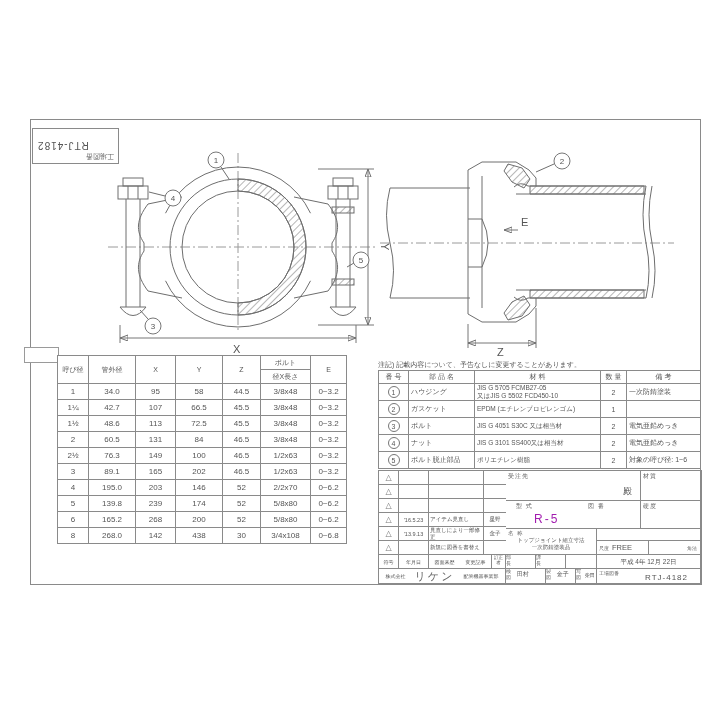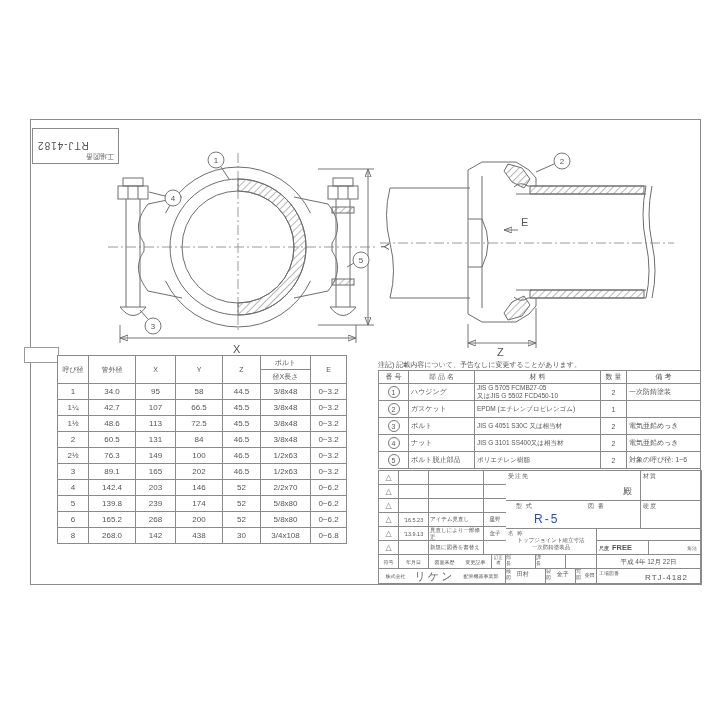--- a/index.html
+++ b/index.html
@@ -250,21 +250,21 @@
           <td>3</td>
           <td>89.1</td>
           <td>165</td>
           <td>202</td>
           <td>46.5</td>
           <td>1/2x63</td>
           <td>0~3.2</td>
         </tr>
         <tr>
           <td>4</td>
-          <td>142.4</td>
+          <td>195.0</td>
           <td>203</td>
           <td>146</td>
           <td>52</td>
           <td>2/2x70</td>
           <td>0~6.2</td>
         </tr>
         <tr>
           <td>5</td>
           <td>139.8</td>
           <td>239</td>
@@ -411,36 +411,36 @@
       <span class="lbl">受注先</span>
       <span style="position:absolute;right:8px;bottom:2px;font-size:9px;">殿</span>
     </div>
     <div class="tb-cell" style="left:262px;top:0;width:60px;height:30px;">
       <span class="lbl">材質</span>
     </div>
 
     <div class="tb-cell" style="left:127px;top:30px;width:135px;height:28px;">
       <span class="lbl" style="left:10px;">型 式</span>
       <span class="lbl" style="left:82px;">図 番</span>
-      <span style="position:absolute;left:28px;bottom:2px;font-size:12px;letter-spacing:2px;color:#1d4ed8;">R-5</span>
+      <span style="position:absolute;left:28px;bottom:2px;font-size:12px;letter-spacing:2px;color:#a21caf;">R-5</span>
     </div>
     <div class="tb-cell" style="left:262px;top:30px;width:60px;height:28px;">
       <span class="lbl">硬度</span>
     </div>
 
     <div class="tb-cell" style="left:127px;top:58px;width:91px;height:26px;">
       <span class="lbl" style="font-size:5.5px;">名 称</span>
       <div style="margin-top:8px;text-align:center;font-size:5.5px;line-height:1.35;">
         <div>トップジョイント組立寸法</div>
         <div>一次防錆塗装品</div>
       </div>
     </div>
 
     <div class="tb-cell" style="left:218px;top:58px;width:104px;height:12px;"></div>
-    <div class="tb-cell" style="left:218px;top:70px;width:52px;height:14px;display:flex;align-items:center;gap:3px;padding-left:2px;font-weight:bold;">
+    <div class="tb-cell" style="left:218px;top:70px;width:52px;height:14px;display:flex;align-items:center;gap:3px;padding-left:2px;">
       <span style="font-size:5px;color:#666;">尺度</span>
       <span style="font-size:7.5px;">FREE</span>
     </div>
     <div class="tb-cell" style="left:270px;top:70px;width:52px;height:14px;display:flex;align-items:center;justify-content:flex-end;padding-right:3px;">
       <span style="font-size:5px;color:#666;">角法</span>
     </div>
     <div class="tb-cell" style="left:218px;top:84px;width:104px;height:14px;text-align:center;line-height:14px;font-size:6.5px;">平成 4年 12月 22日</div>
     <div class="tb-cell" style="left:218px;top:98px;width:104px;height:15px;">
       <span style="position:absolute;left:2px;top:1px;font-size:5px;color:#666;">工場図番</span>
       <span style="position:absolute;right:12px;bottom:1px;font-size:8px;letter-spacing:1px;">RTJ-4182</span>

